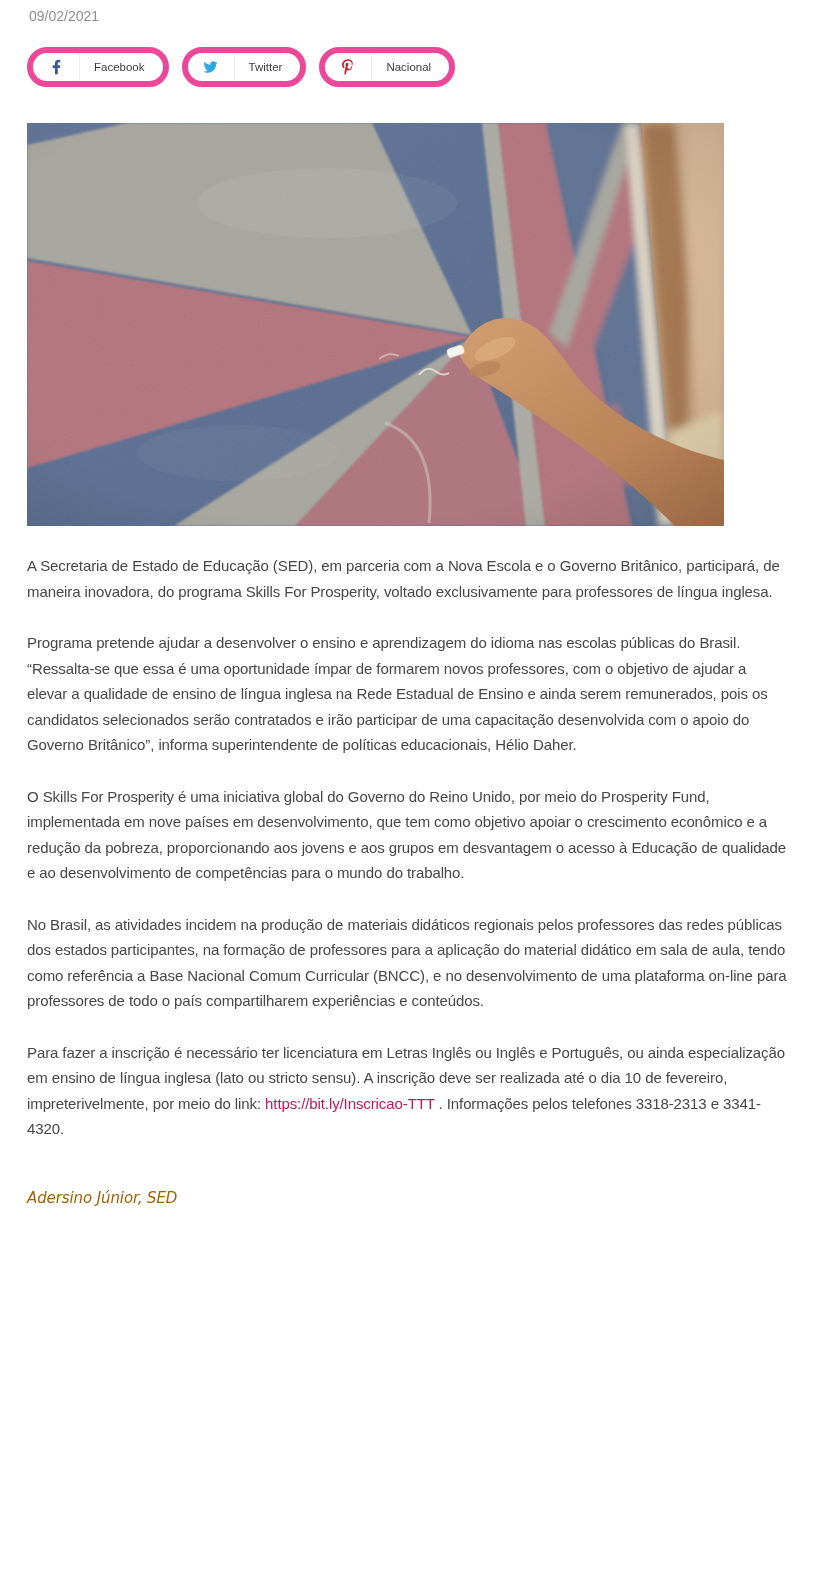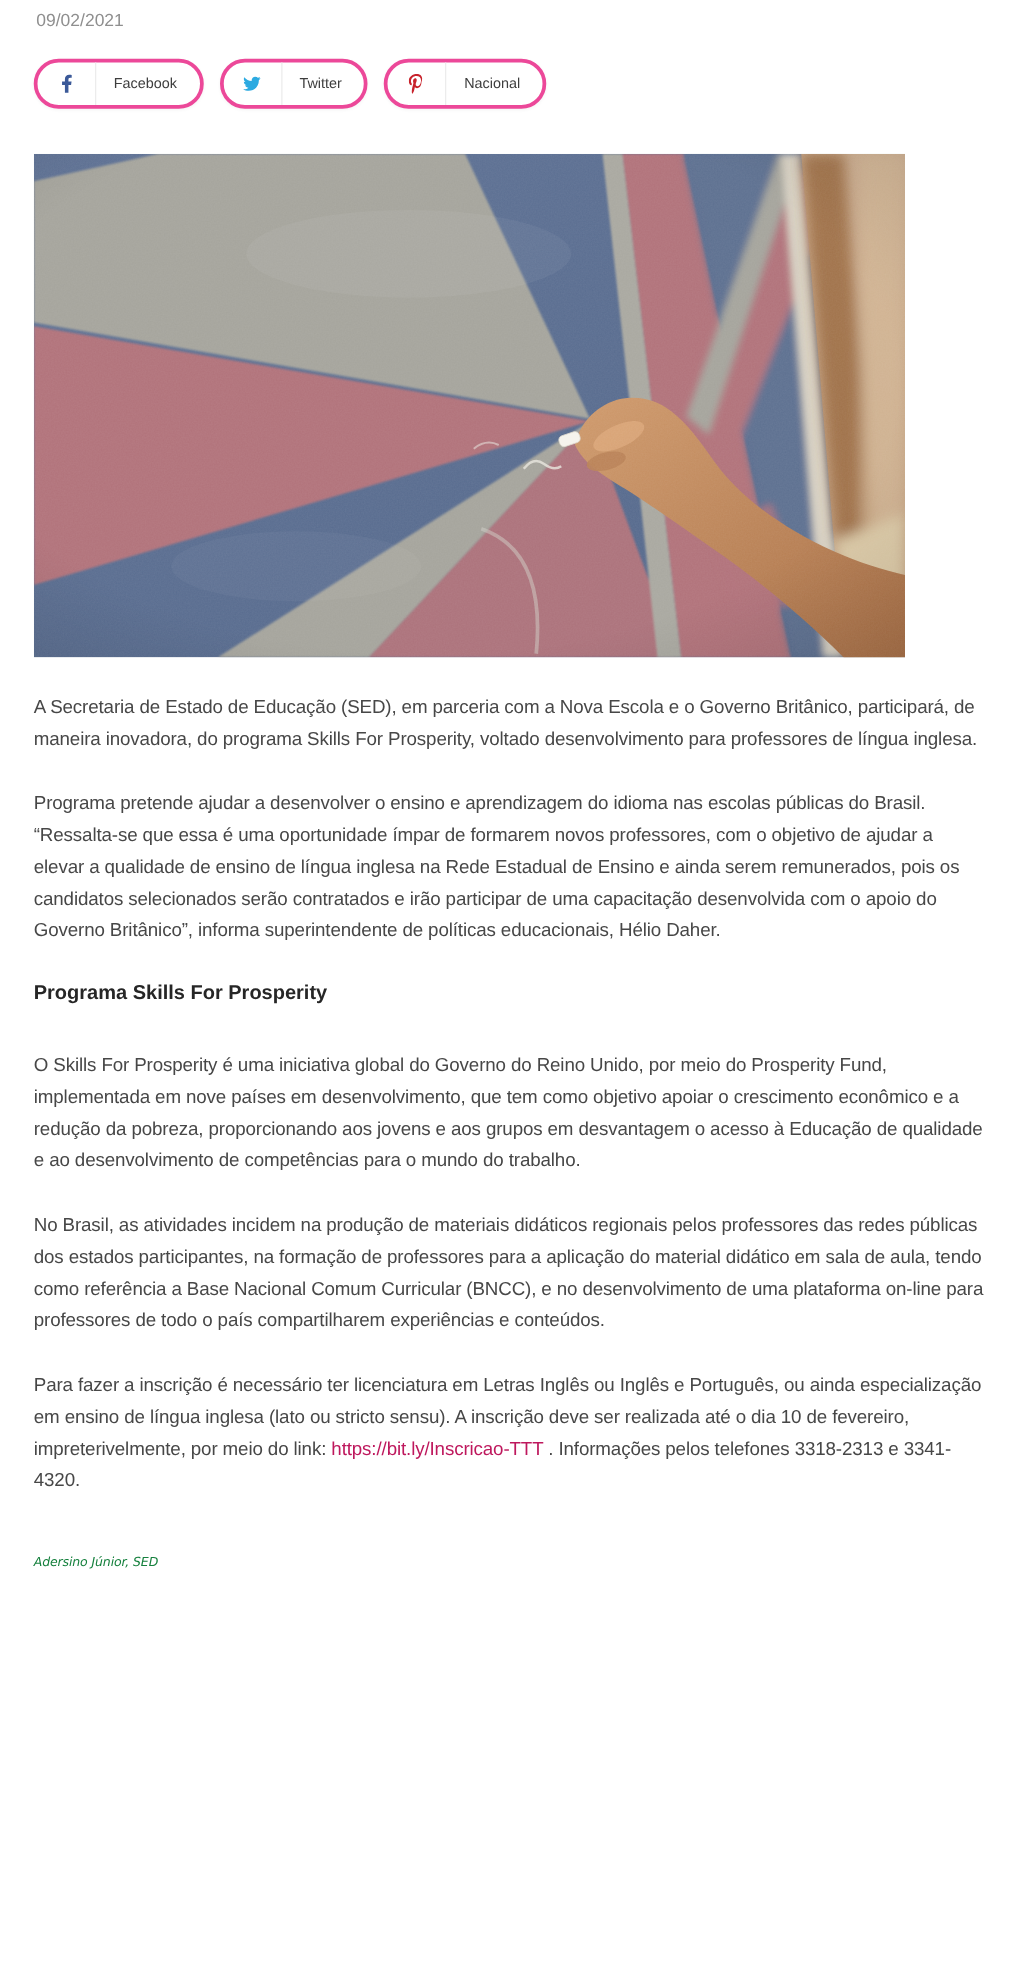--- a/index.html
+++ b/index.html
@@ -22,21 +22,21 @@
   }
   .date {
     font-size: 14px;
     color: #8f8f8f;
     margin: 0 0 23px 2px;
   }
 
   .share-row { display: flex; gap: 13px; margin: 0 0 36px 0; }
   .share-btn {
     display: flex; align-items: stretch;
-    height: 40px; border: 3px solid #ec4899; border-radius: 20px;
+    height: 40px; border: 6px solid #ec4899; border-radius: 20px;
     background: #ffffff; cursor: pointer;
     box-shadow: 0 1px 3px rgba(0,0,0,0.05);
     font-family: "Liberation Sans", sans-serif;
     padding: 0;
   }
   .share-btn .ic {
     display: flex; align-items: center; justify-content: center;
     width: 46px; flex: 0 0 46px;
   }
   .share-btn .vdiv { width: 1px; background: #ececec; }
@@ -60,22 +60,22 @@
   .body-text h3 {
     font-size: 16px;
     color: #262626;
     font-weight: 700;
     margin: 28px 0 36px 0;
   }
   a.article-link { color: #be185d; text-decoration: none; }
   p.author {
     font-family: "DejaVu Sans", sans-serif;
     font-style: italic;
-    font-size: 10px;
-    color: #15803d;
+    font-size: 15px;
+    color: #a16207;
     margin: 44px 0 0 0;
   }
 </style>
 </head>
 <body>
 
 <div class="page">
 
 
   <div class="date">09/02/2021</div>
@@ -192,22 +192,21 @@
         <ellipse cx="458" cy="246" rx="16" ry="7" fill="#b98257" opacity="0.9" transform="rotate(-14 458 246)"></ellipse>
         <rect x="420" y="224" width="17" height="9" rx="3.5" fill="#f5f3ec" stroke="#ddd8cc" stroke-width="0.6" transform="rotate(-18 428 228)"></rect>
       </g>
 
       <rect width="697" height="403" filter="url(#grainF)"></rect>
       <rect width="697" height="403" fill="url(#vign)"></rect>
     </svg>
   </figure>
 
   <div class="body-text">
-    <p>A Secretaria de Estado de Educação (SED), em parceria com a Nova Escola e o Governo Britânico, participará, de maneira inovadora, do programa Skills For Prosperity, voltado desenvolvimento para professores de língua inglesa.</p>
+    <p>A Secretaria de Estado de Educação (SED), em parceria com a Nova Escola e o Governo Britânico, participará, de maneira inovadora, do programa Skills For Prosperity, voltado exclusivamente para professores de língua inglesa.</p>
     <p>Programa pretende ajudar a desenvolver o ensino e aprendizagem do idioma nas escolas públicas do Brasil. “Ressalta-se que essa é uma oportunidade ímpar de formarem novos professores, com o objetivo de ajudar a elevar a qualidade de ensino de língua inglesa na Rede Estadual de Ensino e ainda serem remunerados, pois os candidatos selecionados serão contratados e irão participar de uma capacitação desenvolvida com o apoio do Governo Britânico”, informa superintendente de políticas educacionais, Hélio Daher.</p>
-    <h3>Programa Skills For Prosperity</h3>
     <p>O Skills For Prosperity é uma iniciativa global do Governo do Reino Unido, por meio do Prosperity Fund, implementada em nove países em desenvolvimento, que tem como objetivo apoiar o crescimento econômico e a redução da pobreza, proporcionando aos jovens e aos grupos em desvantagem o acesso à Educação de qualidade e ao desenvolvimento de competências para o mundo do trabalho.</p>
     <p>No Brasil, as atividades incidem na produção de materiais didáticos regionais pelos professores das redes públicas dos estados participantes, na formação de professores para a aplicação do material didático em sala de aula, tendo como referência a Base Nacional Comum Curricular (BNCC), e no desenvolvimento de uma plataforma on-line para professores de todo o país compartilharem experiências e conteúdos.</p>
     <p><span>Para fazer a inscrição é necessário ter licenciatura em Letras Inglês ou Inglês e Português, ou ainda especialização em ensino de língua inglesa (lato ou stricto sensu). A inscrição deve ser realizada até o dia 10 de fevereiro, impreterivelmente, por meio do link:  </span><a class="article-link" href="#">https://bit.ly/Inscricao-TTT</a><span> . Informações pelos telefones 3318-2313 e 3341-4320.</span></p>
     <p class="author">Adersino Júnior, SED</p>
   </div>
 
 </div>
 
 </body></html>

